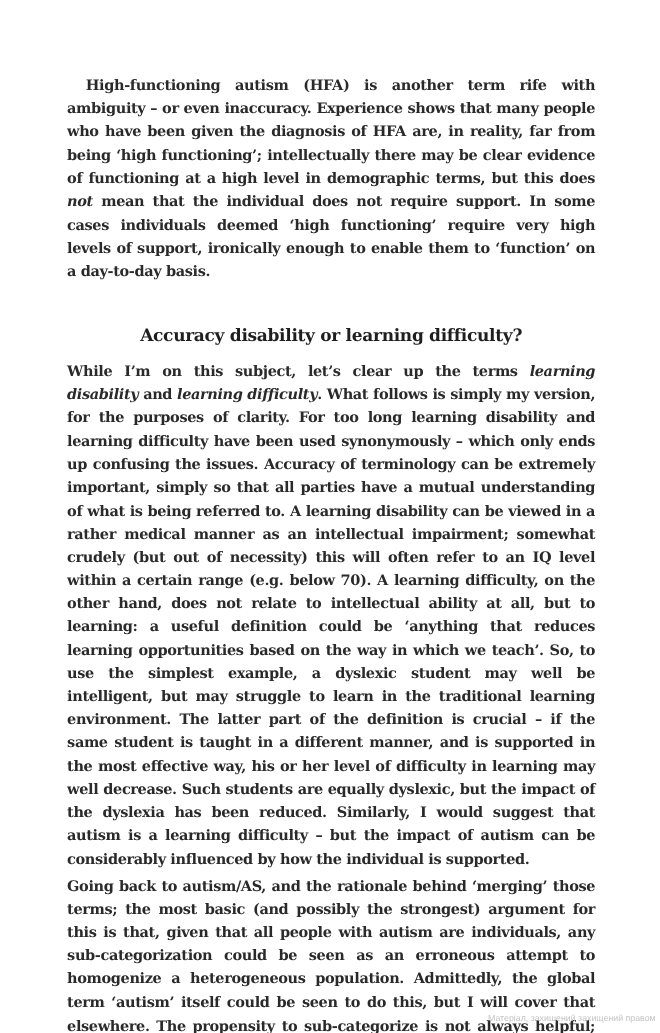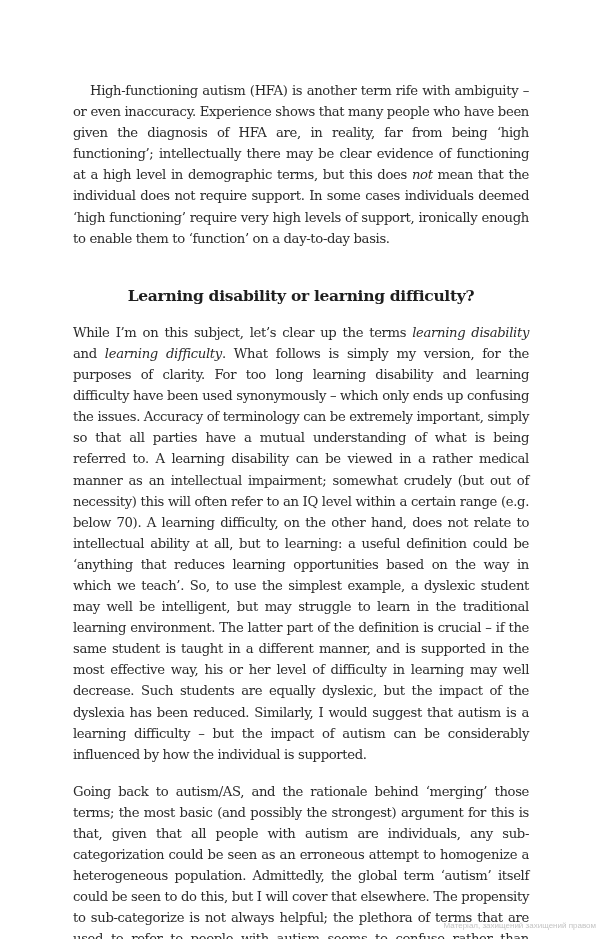--- a/index.html
+++ b/index.html
@@ -5,21 +5,21 @@
   html, body { margin: 0; padding: 0; background: #ffffff; }
   body { width: 600px; height: 939px; position: relative; overflow: hidden; }
   .page {
     position: absolute; left: 57px; top: 64px; width: 488px;
     font-family: "DejaVu Serif", serif;
     color: #2a2a2a;
     font-size: 13.2px;
     line-height: 21.1px;
     letter-spacing: -0.35px;
   }
-  p { margin: 16px; text-align: justify; }
+  p { margin: 4px; text-align: justify; font-weight: bold; }
   p.indent { text-indent: 17px; }
   h2 {
     font-family: "DejaVu Serif", serif;
     font-weight: bold; font-size: 15.5px; text-align: center;
     margin: 0; color: #1f1f1f; letter-spacing: -0.3px;
   }
   .h-1 { margin-top: 36px; margin-bottom: 13px; }
   .h-2 { margin-top: 34px; margin-bottom: 13px; }
   em { font-style: italic; }
   .watermark {
@@ -27,19 +27,19 @@
     font-family: "Liberation Sans", sans-serif; font-size: 8px;
     color: #c4c4c4; letter-spacing: 0;
   }
 </style>
 </head>
 <body>
 
 <div class="page">
   <p class="indent"><span>High-functioning autism (HFA) is another term rife with ambiguity – or even inaccuracy. Experience shows that many people who have been given the diagnosis of HFA are, in reality, far from being ‘high functioning’; intellectually there may be clear evidence of functioning at a high level in demographic terms, but this does </span><em>not</em><span> mean that the individual does not require support. In some cases individuals deemed ‘high functioning’ require very high levels of support, ironically enough to enable them to ‘function’ on a day-to-day basis.</span></p>
 
-  <h2 class="h-1">Learning disability or learning difficulty?</h2>
+  <h2 class="h-1">Accuracy disability or learning difficulty?</h2>
   <p><span>While I’m on this subject, let’s clear up the terms </span><em>learning disability</em><span> and </span><em>learning difficulty</em><span>. What follows is simply my version, for the purposes of clarity. For too long learning disability and learning difficulty have been used synonymously – which only ends up confusing the issues. Accuracy of terminology can be extremely important, simply so that all parties have a mutual understanding of what is being referred to. A learning disability can be viewed in a rather medical manner as an intellectual impairment; somewhat crudely (but out of necessity) this will often refer to an IQ level within a certain range (e.g. below 70). A learning difficulty, on the other hand, does not relate to intellectual ability at all, but to learning: a useful definition could be ‘anything that reduces learning opportunities based on the way in which we teach’. So, to use the simplest example, a dyslexic student may well be intelligent, but may struggle to learn in the traditional learning environment. The latter part of the definition is crucial – if the same student is taught in a different manner, and is supported in the most effective way, his or her level of difficulty in learning may well decrease. Such students are equally dyslexic, but the impact of the dyslexia has been reduced. Similarly, I would suggest that autism is a learning difficulty – but the impact of autism can be considerably influenced by how the individual is supported.</span></p>
 
   <p>Going back to autism/AS, and the rationale behind ‘merging’ those terms; the most basic (and possibly the strongest) argument for this is that, given that all people with autism are individuals, any sub-categorization could be seen as an erroneous attempt to homogenize a heterogeneous population. Admittedly, the global term ‘autism’ itself could be seen to do this, but I will cover that elsewhere. The propensity to sub-categorize is not always helpful; the plethora of terms that are used to refer to people with autism seems to confuse rather than illuminate – and, worse, lead professionals to become over-reliant on the diagnostic term rather than the individuality of the person: all the debates over whether the term should be HFA or AS, for example. My argument is that until there is absolute consistency in the understanding of what the difference is (supposing that there actually is one), there is little use in differentiating between the terms. This is not to suggest that two people, one with a diagnosis of HFA and the other with AS, cannot be extremely</p>
 </div>
 
 <div class="watermark">Матеріал, захищений захищений правом</div>
 
 </body></html>

